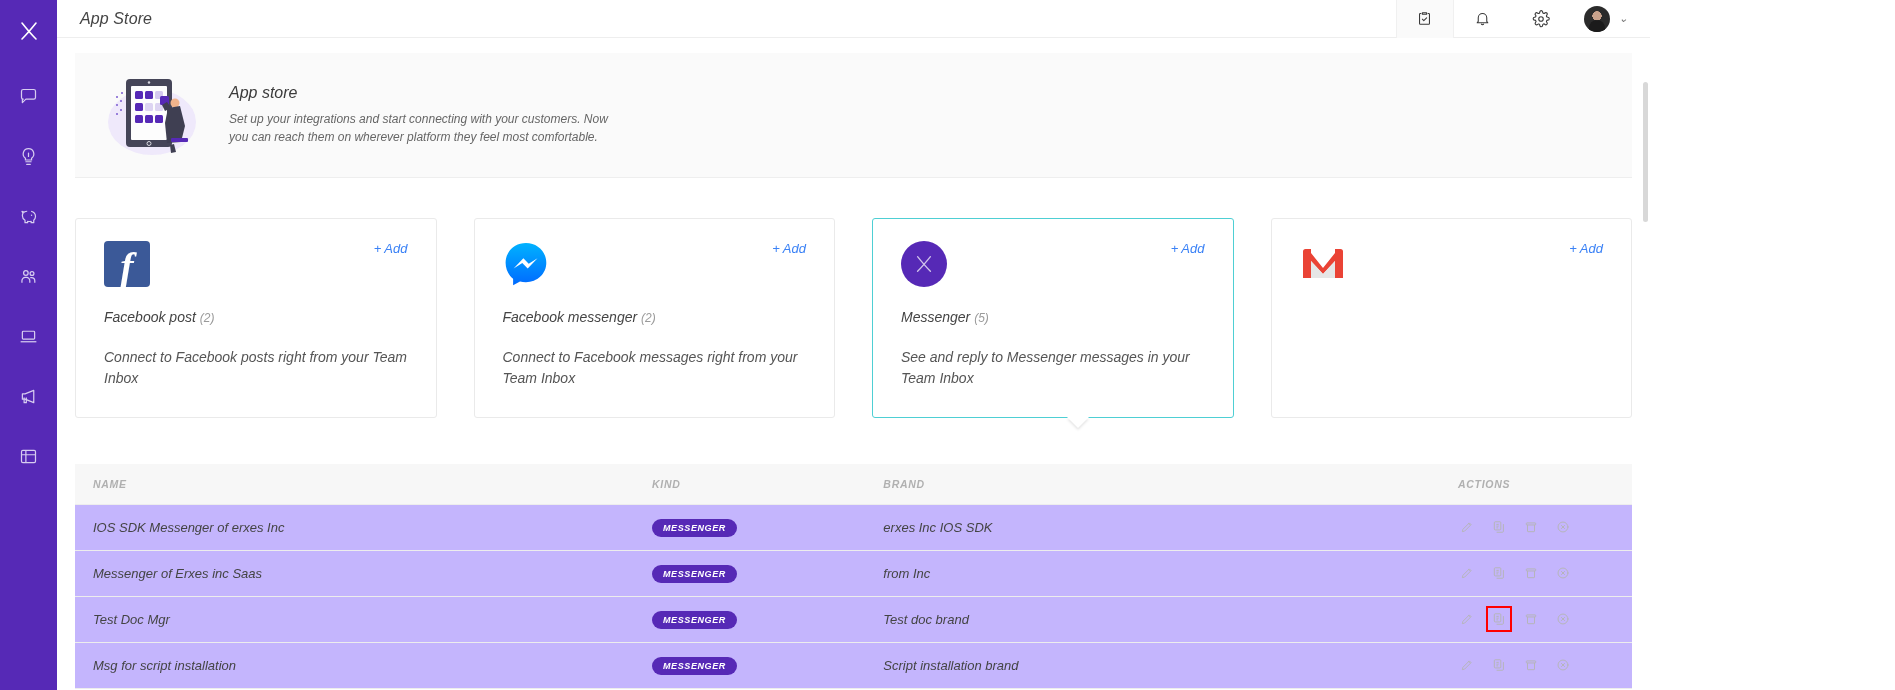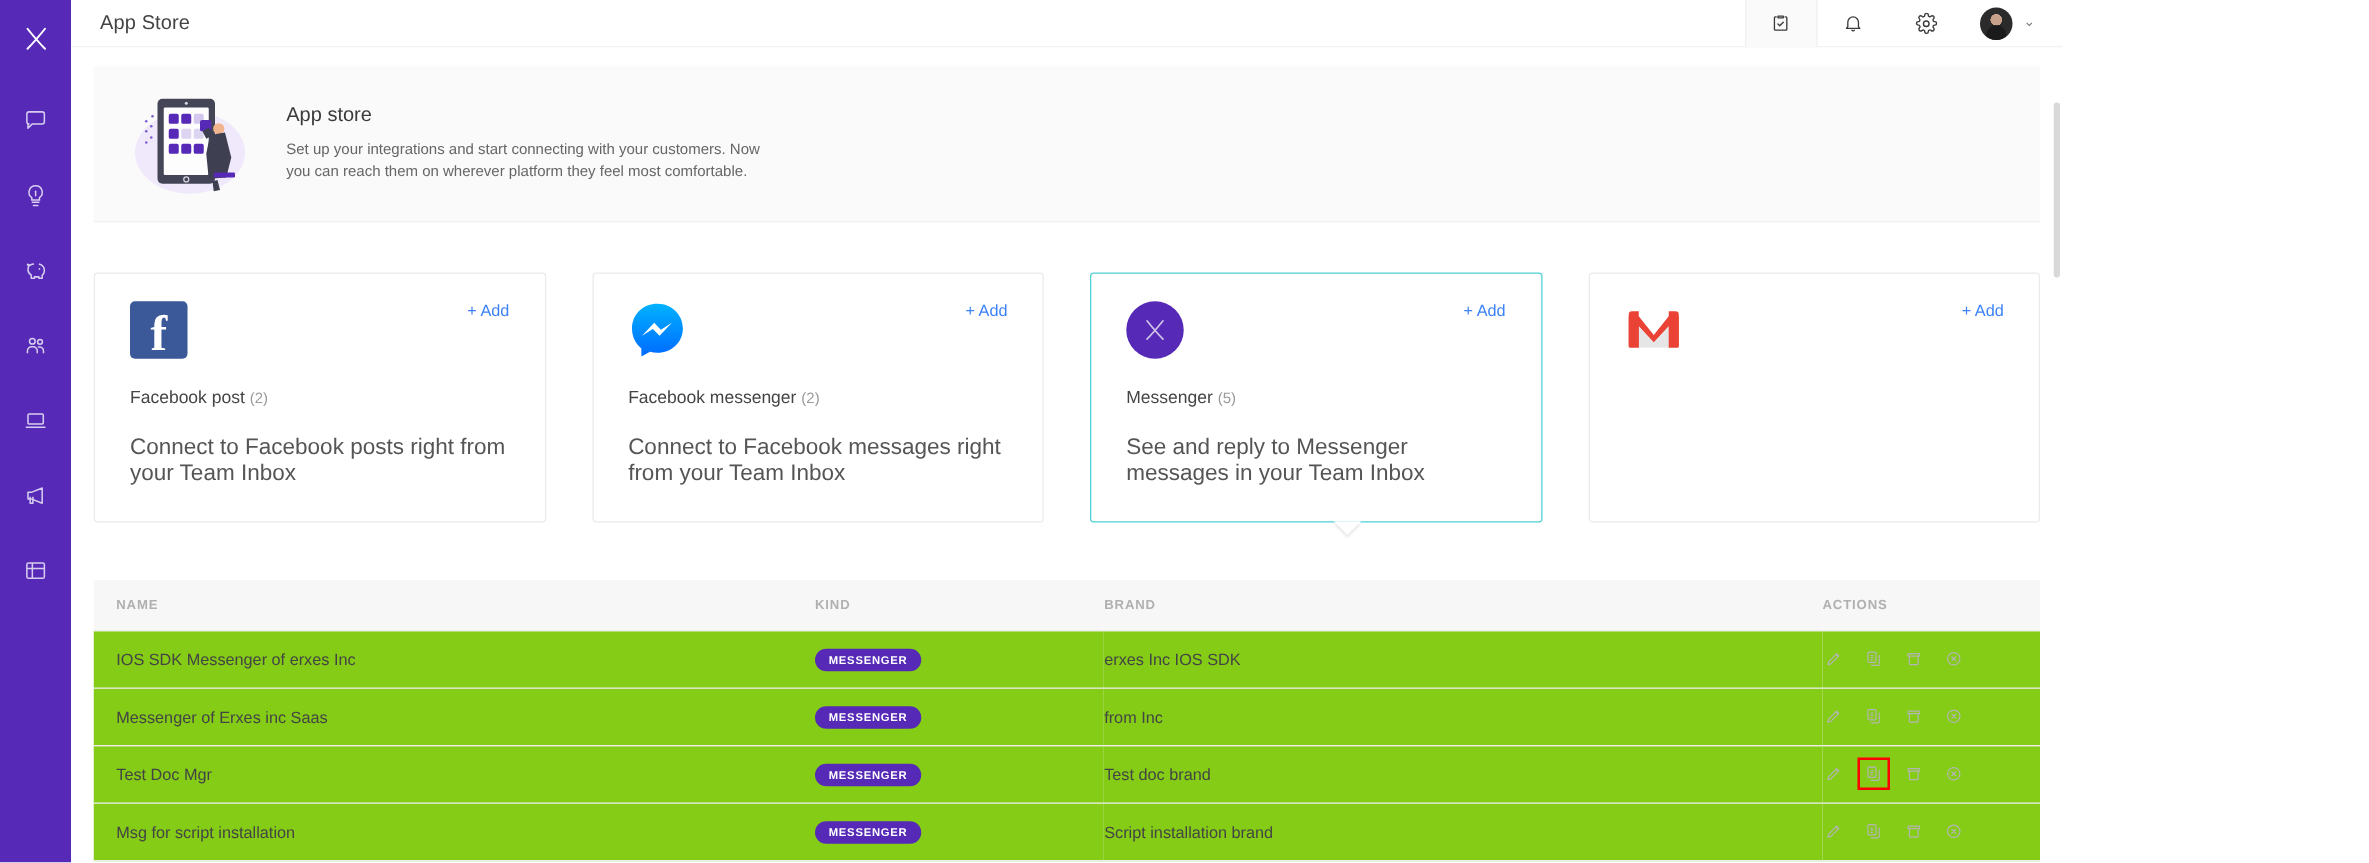--- a/index.html
+++ b/index.html
@@ -2,21 +2,21 @@
 <html><head>
 <meta charset="utf-8">
 <style>
   * { box-sizing: border-box; margin: 0; padding: 0; }
   html, body {
     width: 1895px; height: 690px;
     font-family: "Liberation Sans", sans-serif;
     background: #fff;
     overflow: hidden;
   }
-  .app { display: flex; width: 1650px; height: 690px; }
+  .app { display: flex; width: 1650px; height: 690px; font-style: italic; }
 
   
   .rail {
     width: 57px; flex: 0 0 57px;
     background: #5629B6;
     display: flex; flex-direction: column; align-items: center;
     padding-top: 6px;
   }
   .rail-logo { width: 57px; height: 50px; display:flex; align-items:center; justify-content:center; }
   .rail-item {
@@ -93,21 +93,21 @@
   }
   .card:last-child { margin-right: 0; }
   .card.selected { border: 1px solid #4ecfd4; }
   .card .add {
     position: absolute; top: 22px; right: 28px;
     font-size: 13px; color: #3b82f6; cursor: pointer;
   }
   .card-icon { width: 46px; height: 46px; margin-bottom: 22px; }
   .card-name { font-size: 14px; color: #444; margin-bottom: 22px; }
   .card-name .count { color: #9a9a9a; font-size: 12px; }
-  .card-desc { font-size: 18px; color: #555; line-height: 21px; }
+  .card-desc { font-size: 14px; color: #555; line-height: 21px; }
 
   .fb-icon { width:46px; height:46px; background:#3b5998; border-radius:4px;
              display:flex; align-items:flex-end; justify-content:center; }
   .fb-icon span { color:#fff; font-size:40px; font-weight:bold; line-height:40px;
                   font-family:"Liberation Serif", serif; }
   .msgr-icon { width:46px; height:46px; }
   .x-icon { width:46px; height:46px; border-radius:50%; background:#5629B6;
             display:flex; align-items:center; justify-content:center; }
   .gmail-icon { width:46px; height:46px; display:flex; align-items:center; justify-content:center;}
 
@@ -120,21 +120,21 @@
   
   .table-wrap { margin-top: 46px; }
   table { width: 100%; border-collapse: collapse; }
   thead th {
     text-align: left; font-size: 10.5px; letter-spacing: .7px;
     color: #b0b0b0; font-weight: bold; padding: 14px 0 14px 0;
     background: #f7f7f7; border-bottom: 1px solid #ededed;
   }
   tbody td {
     font-size: 13px; color: #444; padding: 13px 0;
-    background:#84cc16; border-bottom: 1px solid #ededed;
+    background:#c4b5fd; border-bottom: 1px solid #ededed;
   }
   .col-name { width: 640px; padding-left: 18px !important; }
   .col-kind { width: 250px; }
   .col-brand { width: 640px; }
   .col-actions { text-align: right; padding-right: 60px !important; }
   thead .col-name { padding-left: 18px; }
   thead .col-actions { text-align: left; padding-right: 60px; }
 
   .badge {
     display:inline-block; background:#5629B6; color:#fff;

